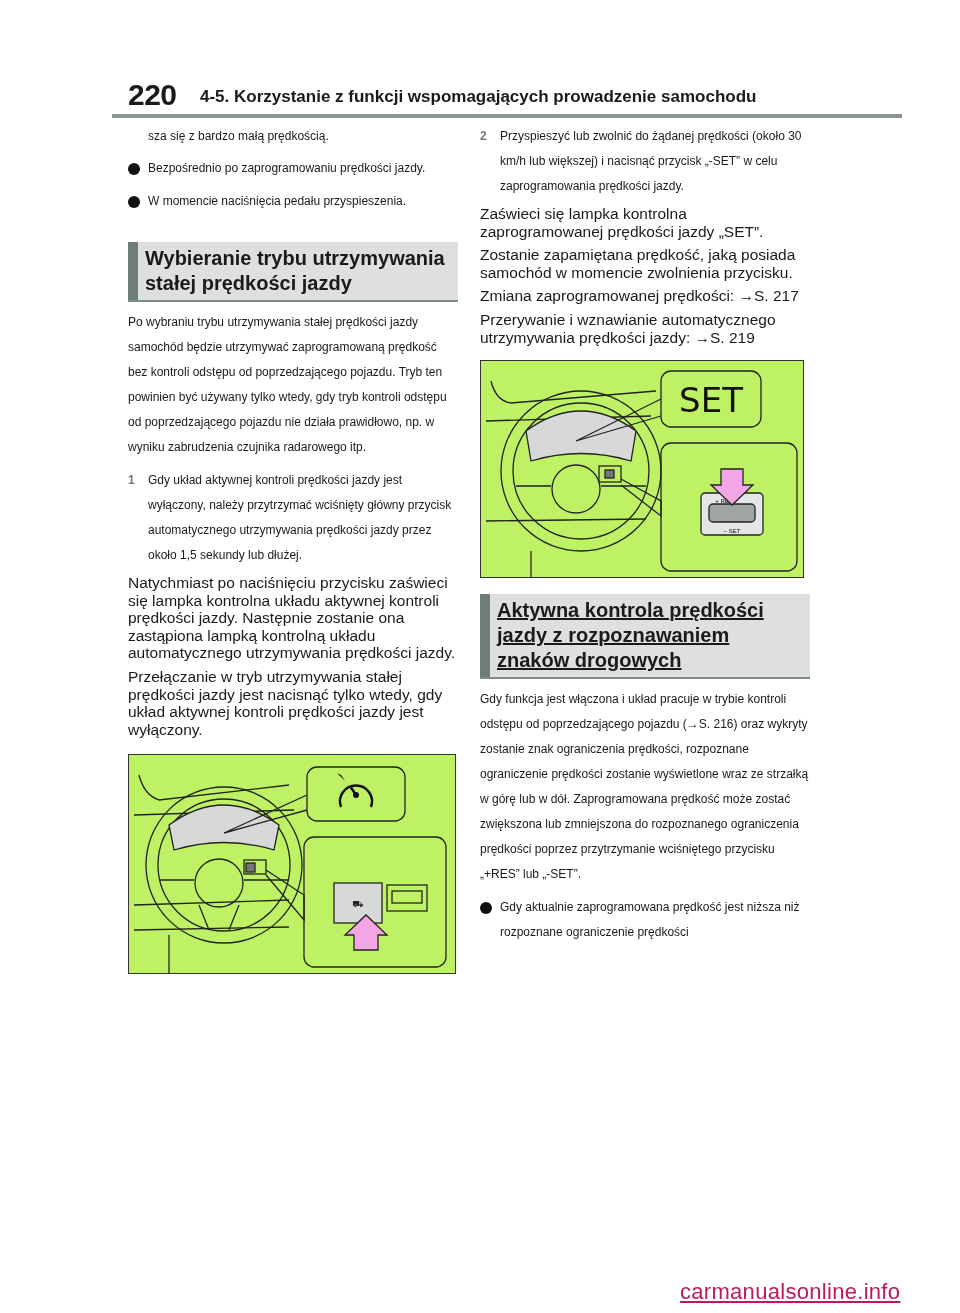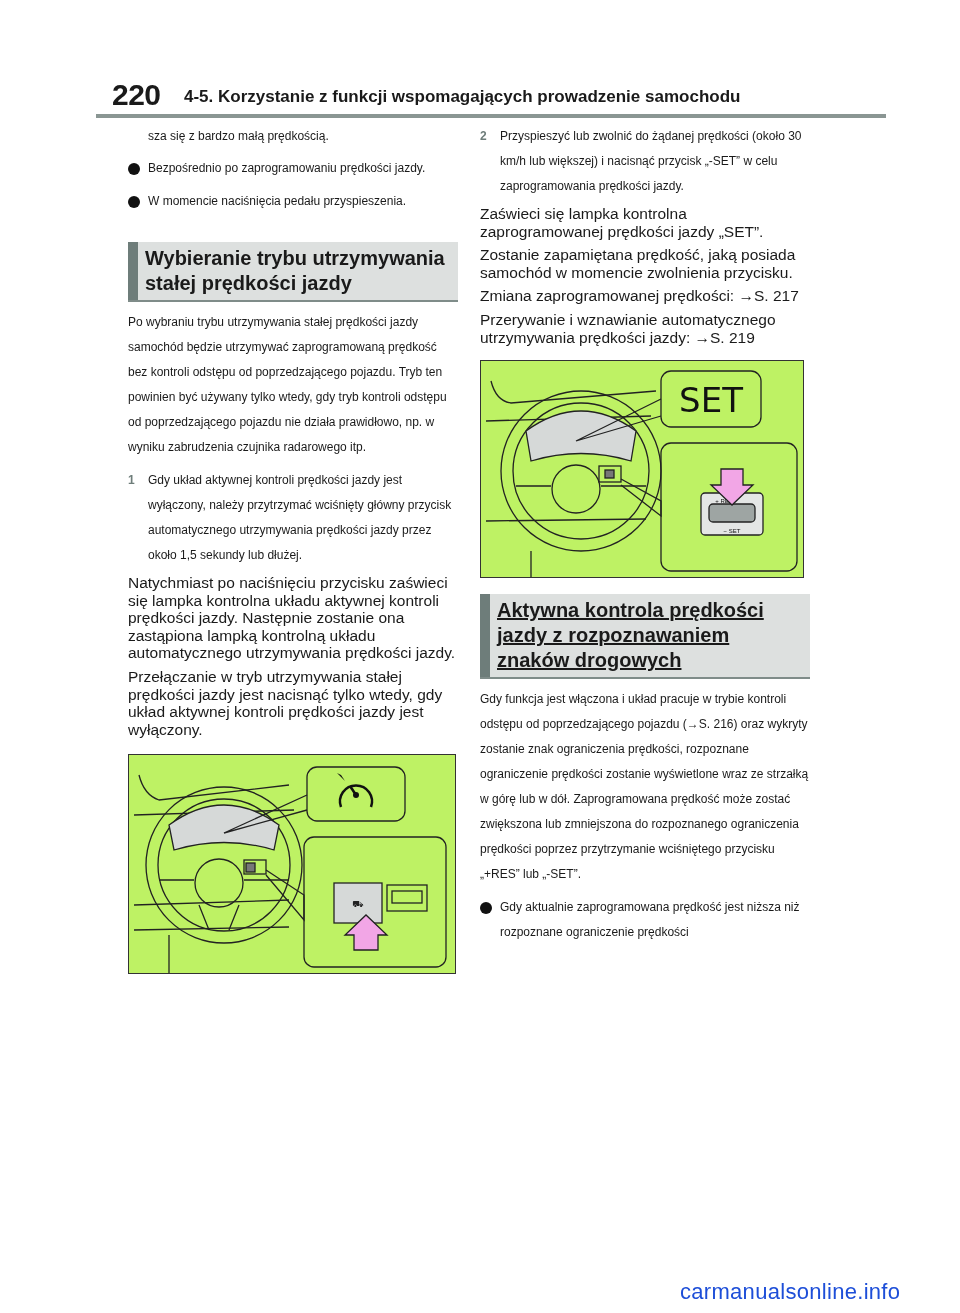--- a/index.html
+++ b/index.html
@@ -1,36 +1,36 @@
 <!DOCTYPE html>
 <html><head>
 <meta charset="utf-8">
 <style>
   html,body{margin:0;padding:0;background:#fff;}
   body{width:960px;height:1313px;position:relative;overflow:hidden;font-family:"Liberation Sans",sans-serif;color:#1a1a1a;}
-  .header{position:absolute;left:96px;top:74px;width:790px;height:40px;}
+  .header{position:absolute;left:112px;top:74px;width:790px;height:40px;}
   .page-num{position:absolute;left:16px;top:4px;font-size:30px;font-weight:bold;letter-spacing:-0.5px;}
   .chapter{position:absolute;left:88px;top:13px;font-size:17px;font-weight:bold;}
   .header-rule{position:absolute;left:0;top:40px;width:790px;height:4px;background:#8a9693;}
   .col{position:absolute;width:330px;}
   .col-left{left:128px;top:124px;}
   .col-right{left:480px;top:124px;}
   p{margin:0;}
   .body{font-size:12px;line-height:25px;}
   .small{font-size:15.5px;line-height:17.6px;}
   .cont{padding-left:20px;margin-bottom:7px;}
   .bullet{position:relative;padding-left:20px;margin-bottom:8px;}
   .bullet .dot{position:absolute;left:0;top:7px;width:12px;height:12px;border-radius:50%;background:#111;}
   .step{position:relative;padding-left:20px;margin-bottom:6px;}
   .step .num{position:absolute;left:0;top:0;font-weight:bold;color:#6e7d7a;}
   .sec-head{position:relative;background:#dde0df;border-bottom:2px solid #7f8c89;padding:4px 6px 4px 17px;font-size:20px;font-weight:bold;line-height:25px;margin:0 0 8px 0;}
   .sec-head .bar{position:absolute;left:0;top:0;bottom:0;width:10px;background:#6e7d7a;}
   .note{margin-bottom:6px;}
   .figure{border:1.5px solid #333;background:#bef264;position:relative;}
-  .watermark{position:absolute;left:680px;top:1279px;font-size:22px;color:#1d4ed8;letter-spacing:0.3px;}
+  .watermark{position:absolute;left:680px;top:1279px;font-size:22px;color:#be185d;letter-spacing:0.3px;text-decoration:underline;}
 </style>
 </head>
 <body>
 
 <div class="header">
   <span class="page-num">220</span>
   <span class="chapter">4-5. Korzystanie z funkcji wspomagających prowadzenie samochodu</span>
   <div class="header-rule"></div>
 </div>
 

